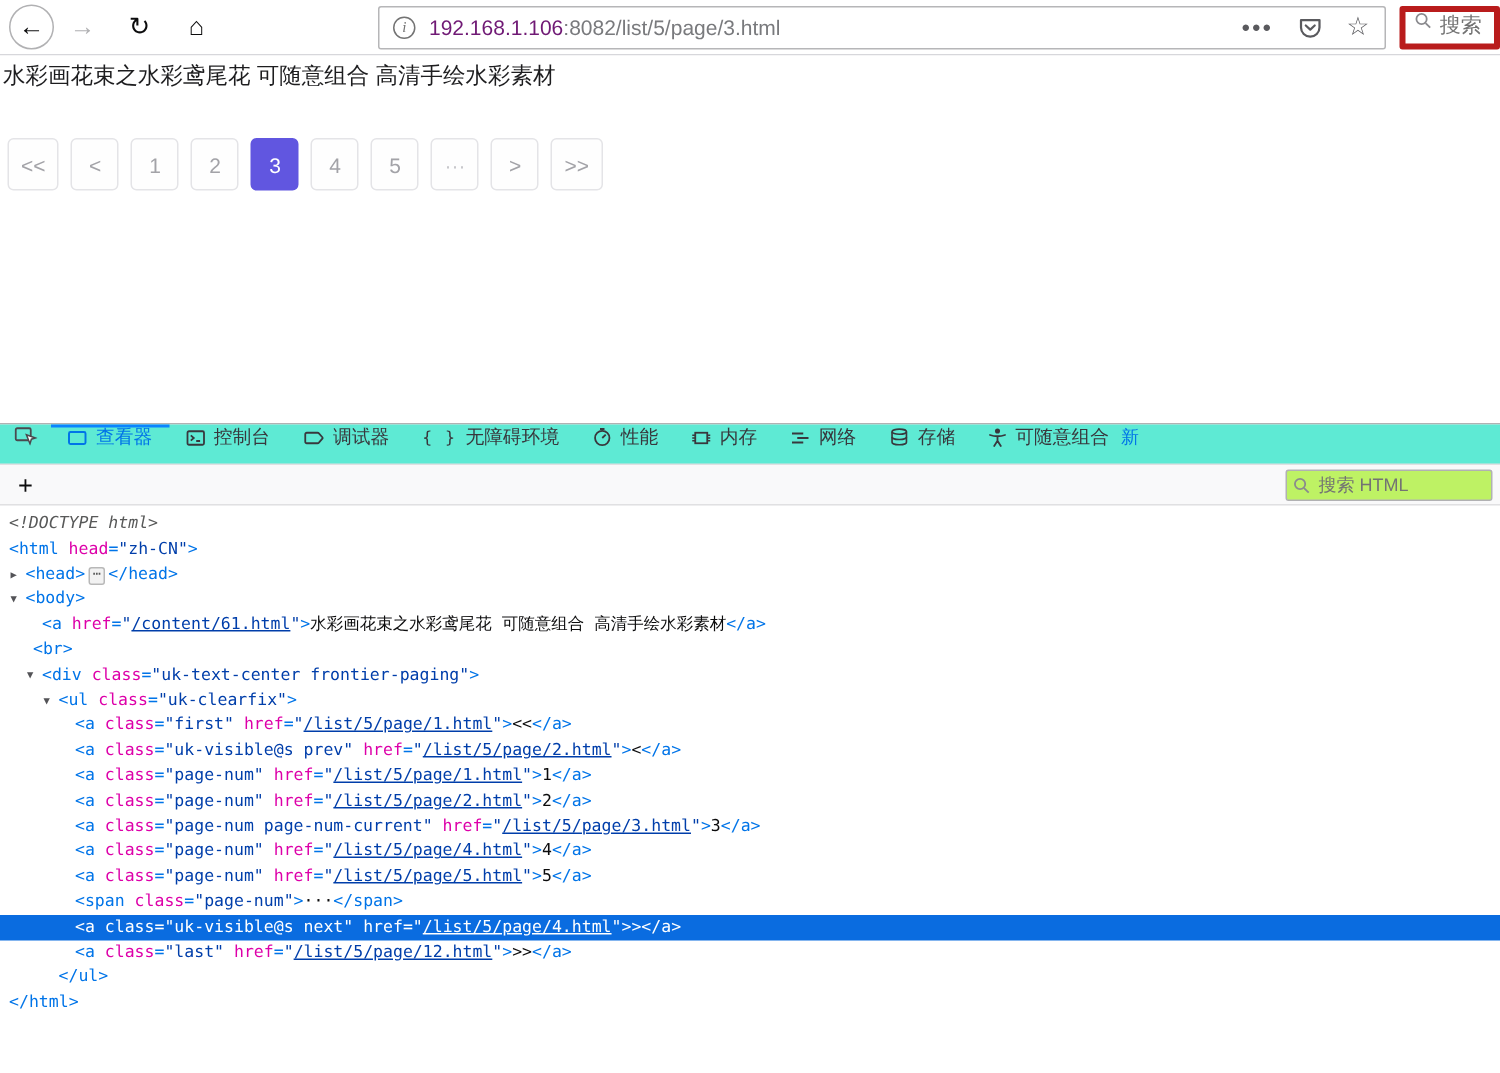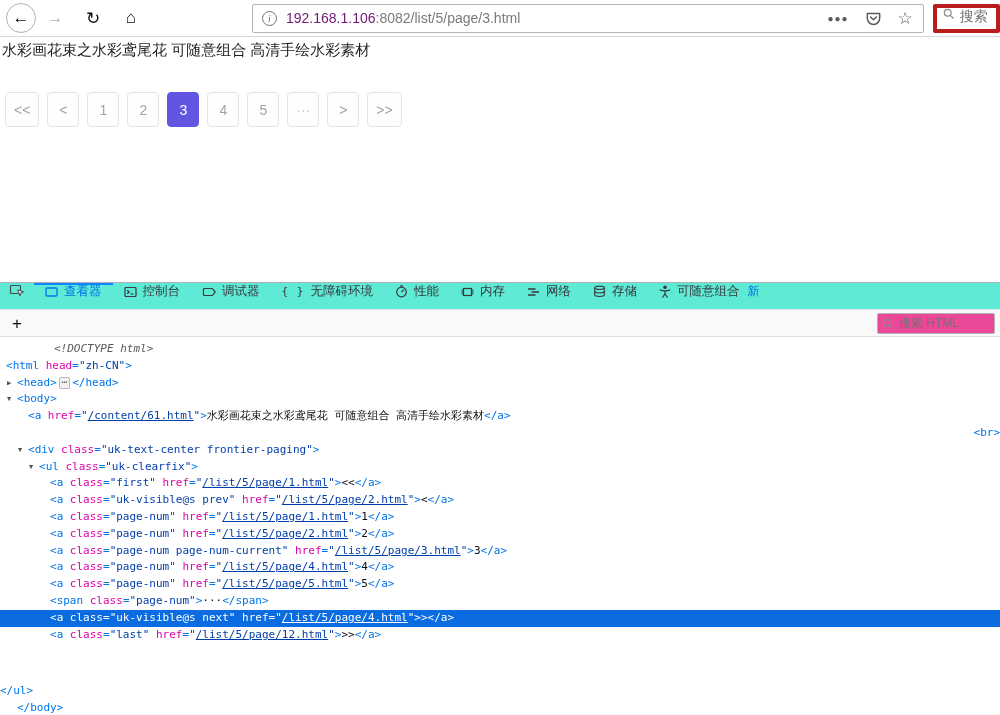--- a/index.html
+++ b/index.html
@@ -55,33 +55,33 @@
   .dtab .braces { font-family: "DejaVu Sans Mono", monospace; font-size: 11px; letter-spacing: 1px; }
   .dtab.active { color: var(--accent, #0074e8); }
   .dtab.active::before { content: ""; position: absolute; left: 0; top: 0; right: 0; height: 2px;
     background: #0a84ff; }
   .newbadge { color: var(--accent, #0074e8); margin-left: 2px; font-size: 12px; }
   .drow2 { height: 27px; background: #f9f9fa; border-bottom: 1px solid #e0e0e2;
     display: flex; align-items: center; }
   .plusbtn { padding: 0 0 0 12px; font-size: 17px; color: #0c0c0d; line-height: 1; }
   .spacer { flex: 1; }
   .dsearch { position: relative; margin-right: 5px; }
-  .dsearch input { width: 118px; height: 21px; border: 1px solid #b1b1b3; border-radius: 2px;
-    padding: 0 4px 0 21px; font-size: 12px; color: #0c0c0d; background: #ec4899; outline: none;
+  .dsearch input { width: 138px; height: 21px; border: 1px solid #b1b1b3; border-radius: 2px;
+    padding: 0 4px 0 21px; font-size: 12px; color: #0c0c0d; background: #bef264; outline: none;
     font-family: "Liberation Sans", sans-serif; }
   .dsearch input::placeholder { color: #737373; opacity: 1; }
   .dsearch .mag { position: absolute; left: 5px; top: 5px; }
 
   
   .markup { padding-top: 4px; font-family: "DejaVu Sans Mono", "Liberation Mono", monospace;
     font-size: 11px; }
   .cl { height: 16.8px; line-height: 16.8px; white-space: pre; }
   .arw { display: inline-block; width: 10px; margin-left: -10px; font-size: 7px; color: #535357;
     vertical-align: 1px; }
-  .tk-d { color: #585959; font-style: italic; margin-left: 48px; }
+  .tk-d { color: #585959; font-style: italic; }
   .tk-p { color: var(--tag, #0074e8); }
   .tk-t { color: var(--tag, #0074e8); }
   .tk-n { color: var(--attr, #dd00a9); }
   .tk-v { color: var(--value, #003eaa); }
   .tk-l { color: var(--value, #003eaa); text-decoration: underline; }
   .tk-x { color: #0c0c0d; }
   .hbadge { display: inline-block; border: 1px solid #b8b8b8; background: #f2f2f2; color: #585959;
     border-radius: 2px; font-size: 9px; line-height: 8px; padding: 0 2px 2px 2px; margin: 0 2px;
     vertical-align: 1px; }
   .cl.sel { background: var(--selected-bg, #0a6ce0); }
@@ -236,31 +236,30 @@
         <input type="text" placeholder="搜索 HTML" style="">
       </div>
     </div>
 
     <div class="markup">
         <div class="cl" style="padding-left: 6px;"><span class="arw"></span><span class="tk-d">&lt;!DOCTYPE html&gt;</span></div>
         <div class="cl" style="padding-left: 6px;"><span class="arw"></span><span class="tk-p">&lt;</span><span class="tk-t">html</span><span class="tk-n"> head</span><span class="tk-p">=</span><span class="tk-v">"zh-CN"</span><span class="tk-p">&gt;</span></div>
         <div class="cl" style="padding-left: 17px;"><span class="arw">▶</span><span class="tk-p">&lt;</span><span class="tk-t">head</span><span class="tk-p">&gt;</span><span class="hbadge">⋯</span><span class="tk-p">&lt;/</span><span class="tk-t">head</span><span class="tk-p">&gt;</span></div>
         <div class="cl" style="padding-left: 17px;"><span class="arw">▼</span><span class="tk-p">&lt;</span><span class="tk-t">body</span><span class="tk-p">&gt;</span></div>
         <div class="cl" style="padding-left: 28px;"><span class="arw"></span><span class="tk-p">&lt;</span><span class="tk-t">a</span><span class="tk-n"> href</span><span class="tk-p">=</span><span class="tk-v">"</span><span class="tk-l">/content/61.html</span><span class="tk-v">"</span><span class="tk-p">&gt;</span><span class="tk-x">水彩画花束之水彩鸢尾花 可随意组合 高清手绘水彩素材</span><span class="tk-p">&lt;/</span><span class="tk-t">a</span><span class="tk-p">&gt;</span></div>
-        <div class="cl" style="padding-left: 32px; text-align: right;"><span class="arw"></span><span class="tk-p">&lt;</span><span class="tk-t">br</span><span class="tk-p">&gt;</span></div>
+        <div class="cl" style="padding-left: 22px;"><span class="arw"></span><span class="tk-p">&lt;</span><span class="tk-t">br</span><span class="tk-p">&gt;</span></div>
         <div class="cl" style="padding-left: 28px;"><span class="arw">▼</span><span class="tk-p">&lt;</span><span class="tk-t">div</span><span class="tk-n"> class</span><span class="tk-p">=</span><span class="tk-v">"uk-text-center frontier-paging"</span><span class="tk-p">&gt;</span></div>
         <div class="cl" style="padding-left: 39px;"><span class="arw">▼</span><span class="tk-p">&lt;</span><span class="tk-t">ul</span><span class="tk-n"> class</span><span class="tk-p">=</span><span class="tk-v">"uk-clearfix"</span><span class="tk-p">&gt;</span></div>
         <div class="cl" style="padding-left: 50px;"><span class="arw"></span><span class="tk-p">&lt;</span><span class="tk-t">a</span><span class="tk-n"> class</span><span class="tk-p">=</span><span class="tk-v">"first"</span><span class="tk-n"> href</span><span class="tk-p">=</span><span class="tk-v">"</span><span class="tk-l">/list/5/page/1.html</span><span class="tk-v">"</span><span class="tk-p">&gt;</span><span class="tk-x">&lt;&lt;</span><span class="tk-p">&lt;/</span><span class="tk-t">a</span><span class="tk-p">&gt;</span></div>
         <div class="cl" style="padding-left: 50px;"><span class="arw"></span><span class="tk-p">&lt;</span><span class="tk-t">a</span><span class="tk-n"> class</span><span class="tk-p">=</span><span class="tk-v">"uk-visible@s prev"</span><span class="tk-n"> href</span><span class="tk-p">=</span><span class="tk-v">"</span><span class="tk-l">/list/5/page/2.html</span><span class="tk-v">"</span><span class="tk-p">&gt;</span><span class="tk-x">&lt;</span><span class="tk-p">&lt;/</span><span class="tk-t">a</span><span class="tk-p">&gt;</span></div>
         <div class="cl" style="padding-left: 50px;"><span class="arw"></span><span class="tk-p">&lt;</span><span class="tk-t">a</span><span class="tk-n"> class</span><span class="tk-p">=</span><span class="tk-v">"page-num"</span><span class="tk-n"> href</span><span class="tk-p">=</span><span class="tk-v">"</span><span class="tk-l">/list/5/page/1.html</span><span class="tk-v">"</span><span class="tk-p">&gt;</span><span class="tk-x">1</span><span class="tk-p">&lt;/</span><span class="tk-t">a</span><span class="tk-p">&gt;</span></div>
         <div class="cl" style="padding-left: 50px;"><span class="arw"></span><span class="tk-p">&lt;</span><span class="tk-t">a</span><span class="tk-n"> class</span><span class="tk-p">=</span><span class="tk-v">"page-num"</span><span class="tk-n"> href</span><span class="tk-p">=</span><span class="tk-v">"</span><span class="tk-l">/list/5/page/2.html</span><span class="tk-v">"</span><span class="tk-p">&gt;</span><span class="tk-x">2</span><span class="tk-p">&lt;/</span><span class="tk-t">a</span><span class="tk-p">&gt;</span></div>
         <div class="cl" style="padding-left: 50px;"><span class="arw"></span><span class="tk-p">&lt;</span><span class="tk-t">a</span><span class="tk-n"> class</span><span class="tk-p">=</span><span class="tk-v">"page-num page-num-current"</span><span class="tk-n"> href</span><span class="tk-p">=</span><span class="tk-v">"</span><span class="tk-l">/list/5/page/3.html</span><span class="tk-v">"</span><span class="tk-p">&gt;</span><span class="tk-x">3</span><span class="tk-p">&lt;/</span><span class="tk-t">a</span><span class="tk-p">&gt;</span></div>
         <div class="cl" style="padding-left: 50px;"><span class="arw"></span><span class="tk-p">&lt;</span><span class="tk-t">a</span><span class="tk-n"> class</span><span class="tk-p">=</span><span class="tk-v">"page-num"</span><span class="tk-n"> href</span><span class="tk-p">=</span><span class="tk-v">"</span><span class="tk-l">/list/5/page/4.html</span><span class="tk-v">"</span><span class="tk-p">&gt;</span><span class="tk-x">4</span><span class="tk-p">&lt;/</span><span class="tk-t">a</span><span class="tk-p">&gt;</span></div>
         <div class="cl" style="padding-left: 50px;"><span class="arw"></span><span class="tk-p">&lt;</span><span class="tk-t">a</span><span class="tk-n"> class</span><span class="tk-p">=</span><span class="tk-v">"page-num"</span><span class="tk-n"> href</span><span class="tk-p">=</span><span class="tk-v">"</span><span class="tk-l">/list/5/page/5.html</span><span class="tk-v">"</span><span class="tk-p">&gt;</span><span class="tk-x">5</span><span class="tk-p">&lt;/</span><span class="tk-t">a</span><span class="tk-p">&gt;</span></div>
         <div class="cl" style="padding-left: 50px;"><span class="arw"></span><span class="tk-p">&lt;</span><span class="tk-t">span</span><span class="tk-n"> class</span><span class="tk-p">=</span><span class="tk-v">"page-num"</span><span class="tk-p">&gt;</span><span class="tk-x">···</span><span class="tk-p">&lt;/</span><span class="tk-t">span</span><span class="tk-p">&gt;</span></div>
         <div class="cl sel" style="padding-left: 50px;"><span class="arw"></span><span class="tk-p">&lt;</span><span class="tk-t">a</span><span class="tk-n"> class</span><span class="tk-p">=</span><span class="tk-v">"uk-visible@s next"</span><span class="tk-n"> href</span><span class="tk-p">=</span><span class="tk-v">"</span><span class="tk-l">/list/5/page/4.html</span><span class="tk-v">"</span><span class="tk-p">&gt;</span><span class="tk-x">&gt;</span><span class="tk-p">&lt;/</span><span class="tk-t">a</span><span class="tk-p">&gt;</span></div>
         <div class="cl" style="padding-left: 50px;"><span class="arw"></span><span class="tk-p">&lt;</span><span class="tk-t">a</span><span class="tk-n"> class</span><span class="tk-p">=</span><span class="tk-v">"last"</span><span class="tk-n"> href</span><span class="tk-p">=</span><span class="tk-v">"</span><span class="tk-l">/list/5/page/12.html</span><span class="tk-v">"</span><span class="tk-p">&gt;</span><span class="tk-x">&gt;&gt;</span><span class="tk-p">&lt;/</span><span class="tk-t">a</span><span class="tk-p">&gt;</span></div>
-        <div class="cl" style=" margin-top: 40px;"><span class="arw"></span><span class="tk-p">&lt;/</span><span class="tk-t">ul</span><span class="tk-p">&gt;</span></div>
-        <div class="cl" style="padding-left: 17px;"><span class="arw"></span><span class="tk-p">&lt;/</span><span class="tk-t">body</span><span class="tk-p">&gt;</span></div>
+        <div class="cl" style="padding-left: 39px;"><span class="arw"></span><span class="tk-p">&lt;/</span><span class="tk-t">ul</span><span class="tk-p">&gt;</span></div>
         <div class="cl" style="padding-left: 6px;"><span class="arw"></span><span class="tk-p">&lt;/</span><span class="tk-t">html</span><span class="tk-p">&gt;</span></div>
       </div>
   </div>
 </div>
 
 </body></html>

